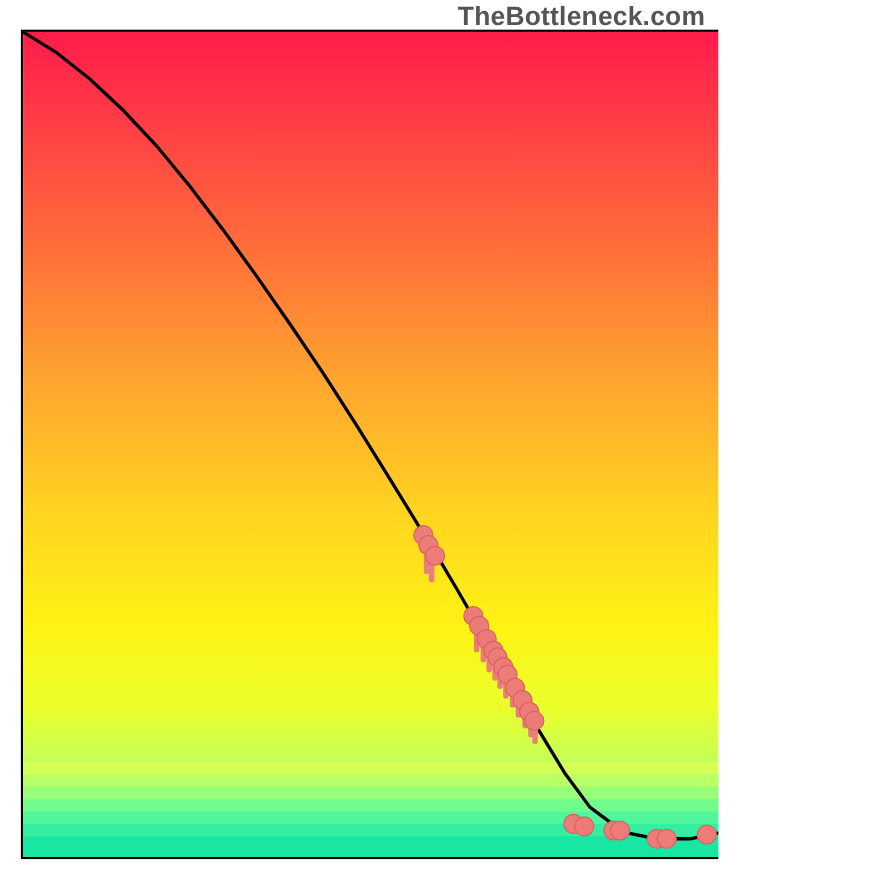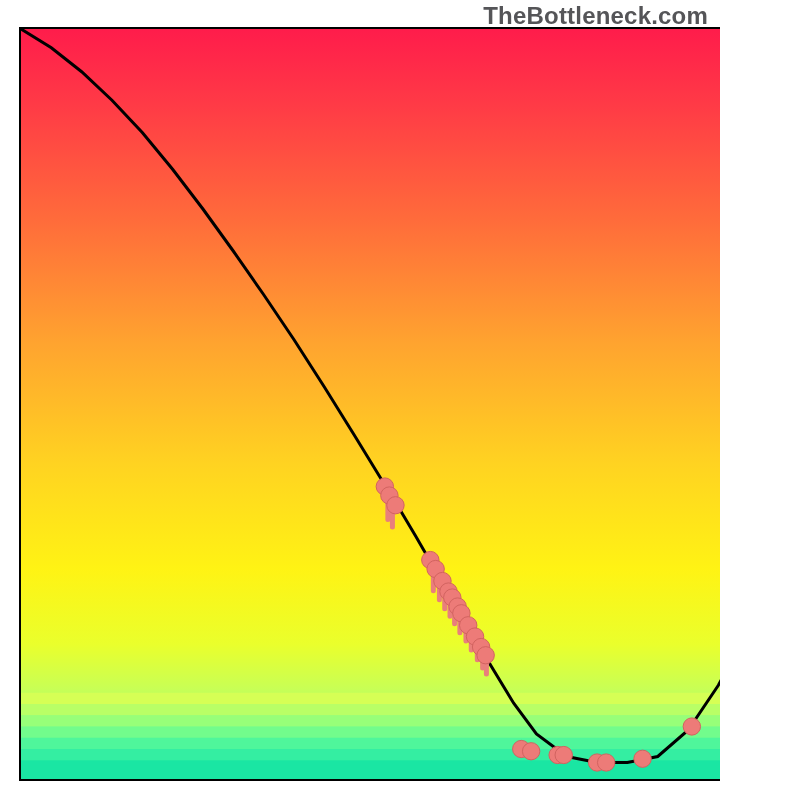--- a/index.html
+++ b/index.html
@@ -5,21 +5,21 @@
   html, body {
     margin: 0;
     padding: 0;
     width: 800px;
     height: 800px;
     background: #ffffff;
     font-family: Arial, Helvetica, sans-serif;
   }
   .frame {
     position: relative;
-    width: 720px;
+    width: 653px;
     height: 800px;
     overflow: hidden;
   }
   .watermark {
     position: absolute;
     top: 2px;
     right: 12px;
     font-size: 24px;
     font-weight: 600;
     color: #555558;

